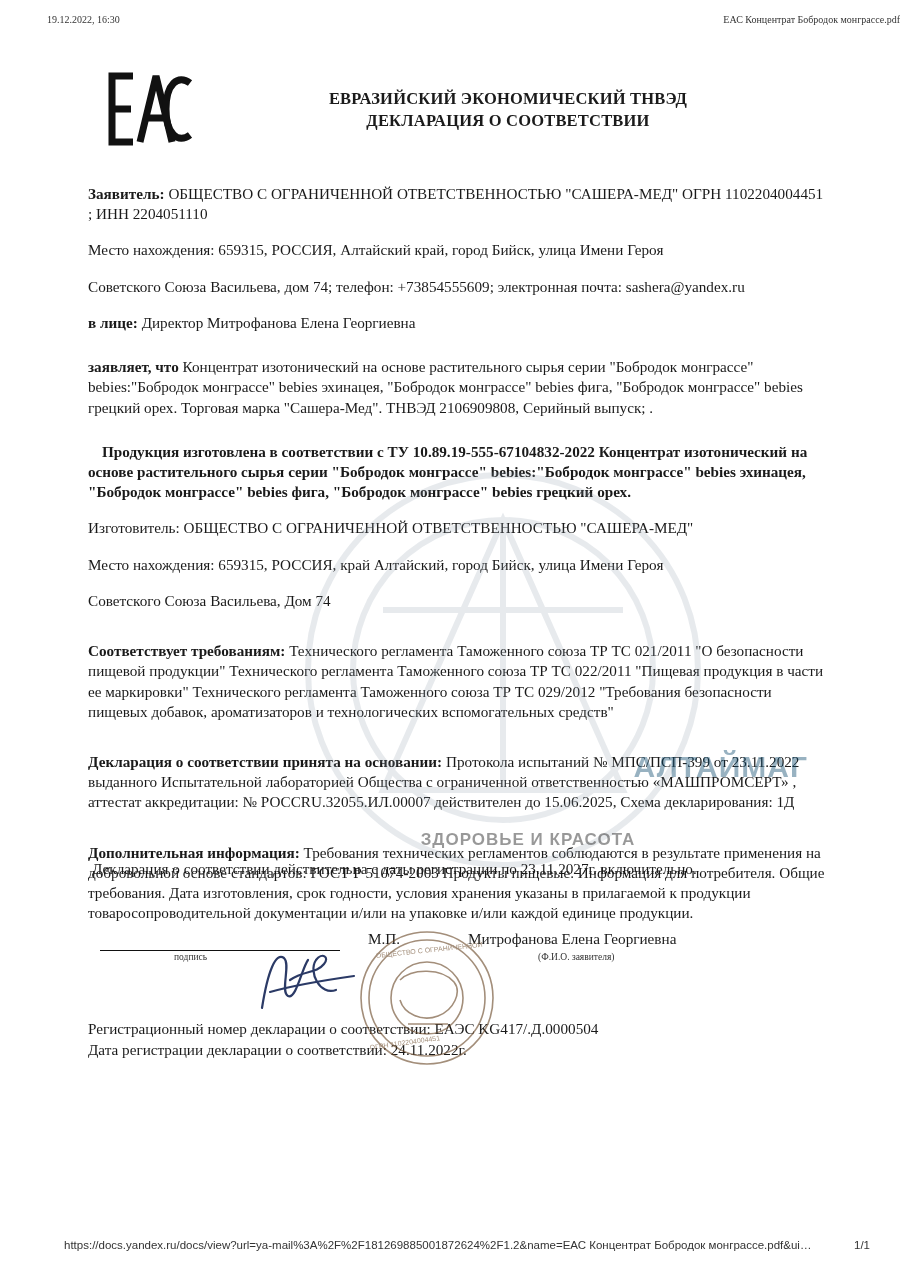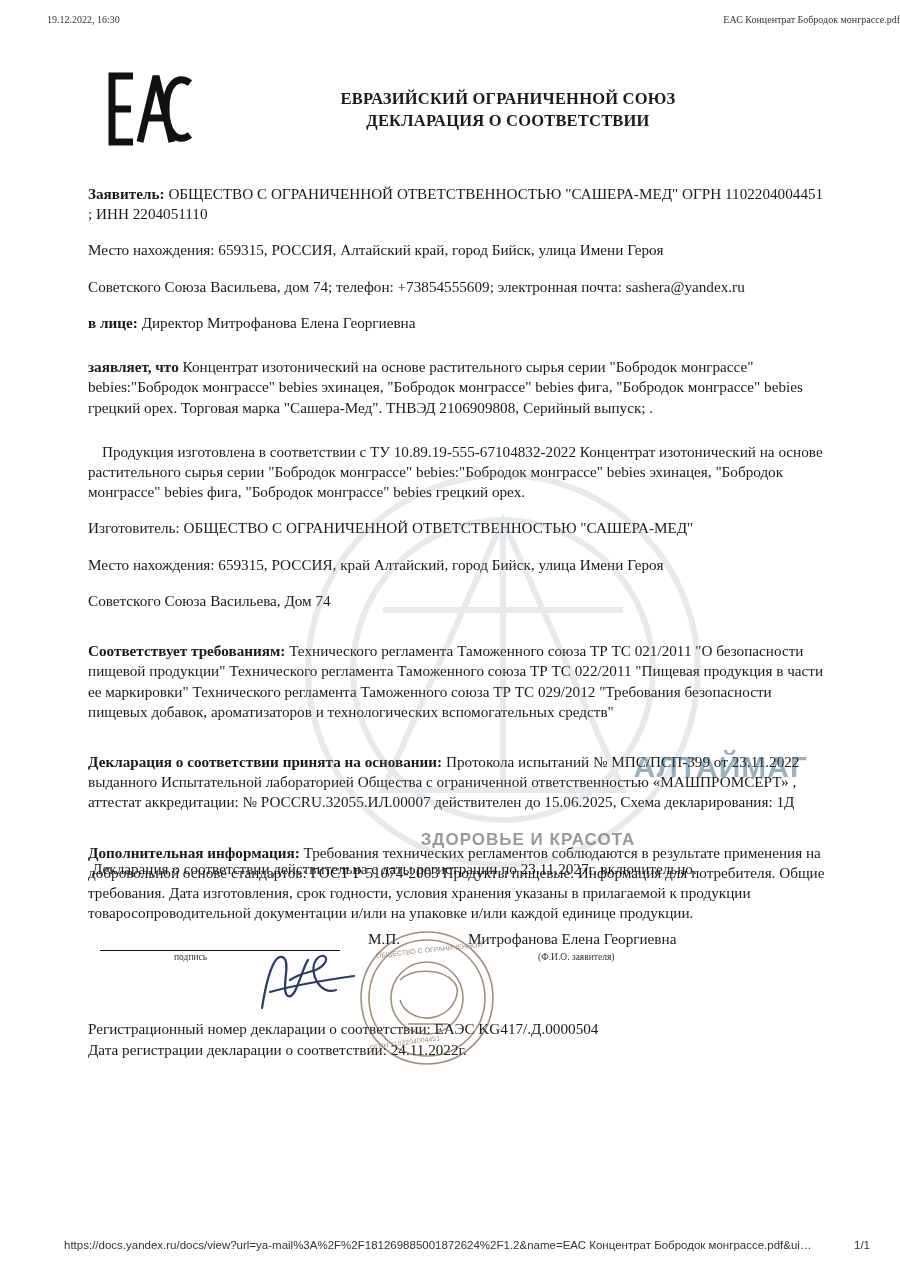--- a/index.html
+++ b/index.html
@@ -113,21 +113,21 @@
 
   .p {
     margin: 16px 0 1px 0;
     text-align: left;
   }
   .b { font-weight: bold; }
 
   .gap-sm { height: 7px; }
   .gap-md { height: 13px; }
 
-  .indent { text-indent: 14px; }
+  .indent { text-indent: 14px; font-weight: bold; }
 
   
   .sig-area {
     position: absolute;
     left: 10px;
     top: 800px;
     width: 740px;
     height: 190px;
   }
   .valid-line {
@@ -260,21 +260,21 @@
       <svg viewBox="0 0 90 78" width="90" height="78" aria-hidden="true">
         <g fill="none" stroke="#111" stroke-width="7">
           <path d="M29 6 L8 6 L8 39 L27 39 M8 39 L8 72 L29 72"></path>
           <path d="M36 72 L52 6 L68 72 M42 48 L62 48"></path>
           <path d="M86 13 C74 4, 62 14, 62 39 C62 64, 74 74, 86 65"></path>
         </g>
       </svg>
     </div>
 
     <div class="title-block">
-      <div>ЕВРАЗИЙСКИЙ ОГРАНИЧЕННОЙ СОЮЗ</div>
+      <div>ЕВРАЗИЙСКИЙ ЭКОНОМИЧЕСКИЙ ТНВЭД</div>
       <div>ДЕКЛАРАЦИЯ О СООТВЕТСТВИИ</div>
     </div>
 
     <div class="content">
 
       <p class="p">
         <span class="b">Заявитель:</span>
         <span>ОБЩЕСТВО С ОГРАНИЧЕННОЙ ОТВЕТСТВЕННОСТЬЮ "САШЕРА-МЕД" ОГРН 1102204004451 ; ИНН 2204051110</span>
       </p>
 

